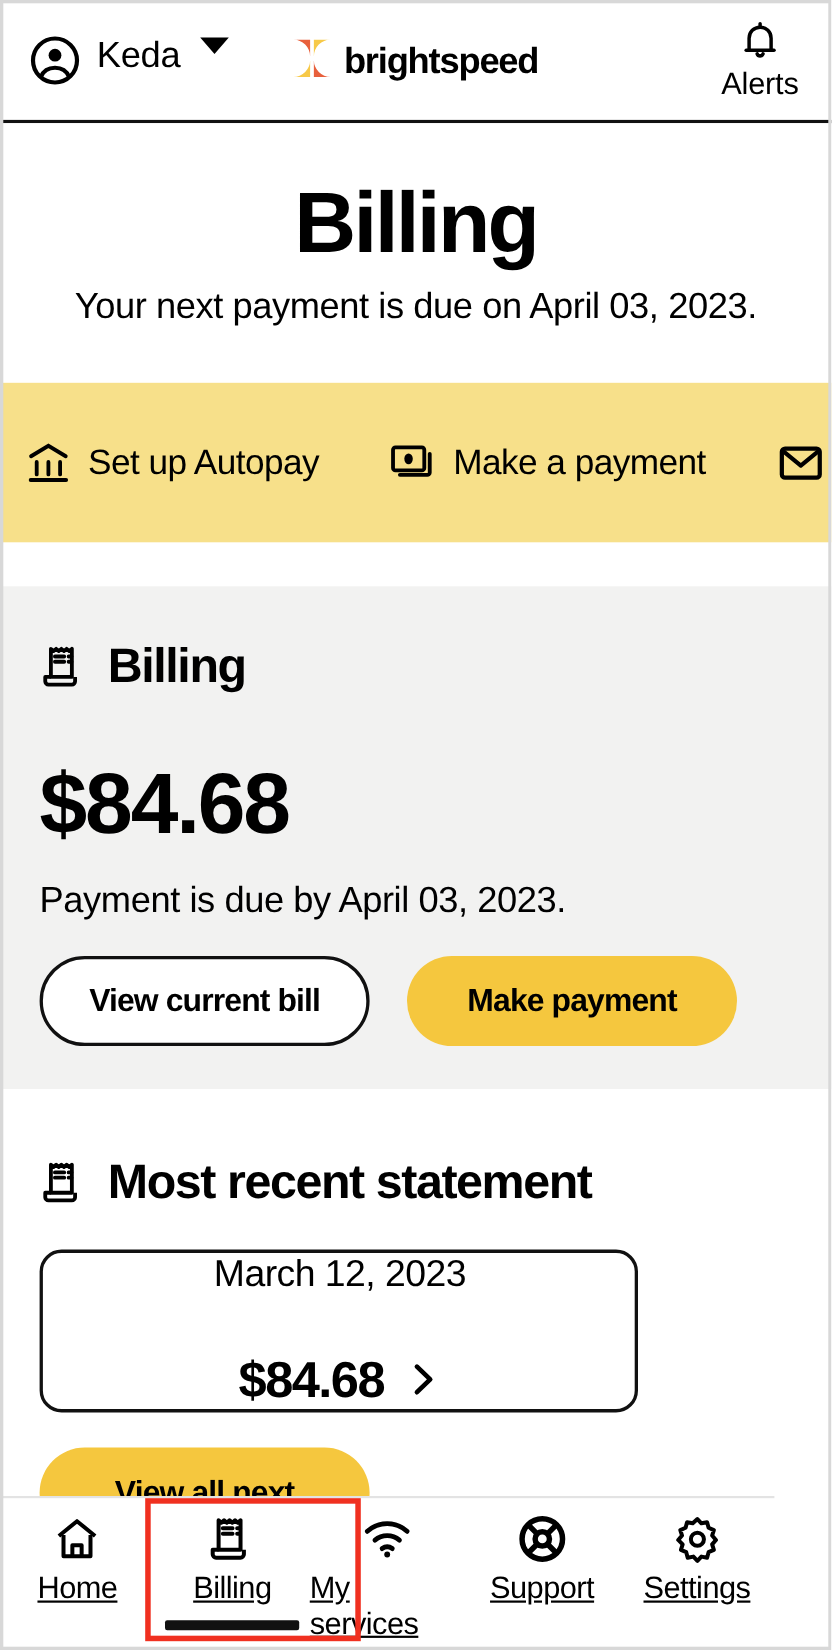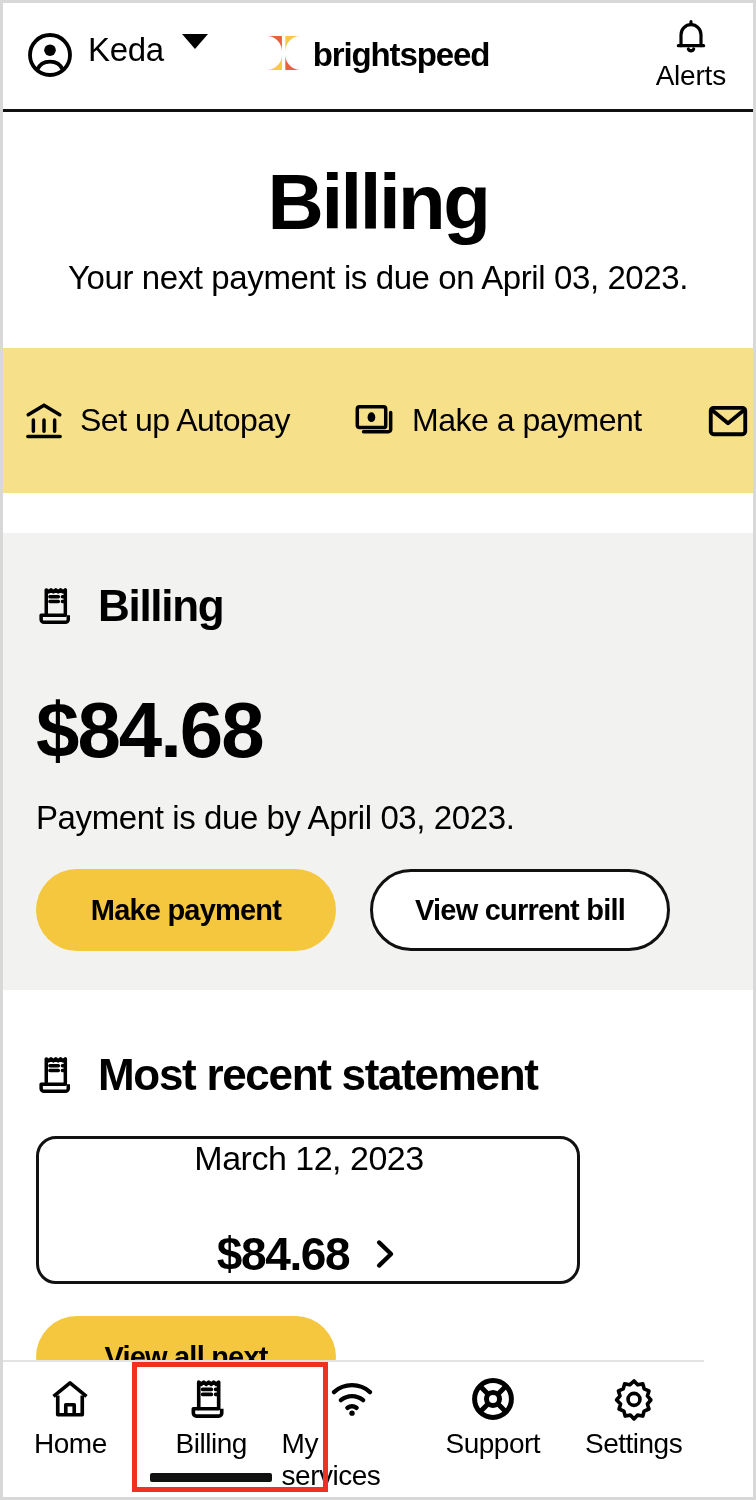--- a/index.html
+++ b/index.html
@@ -82,21 +82,21 @@
     background:#F5C73E; border:none; border-radius:999px;
     font-size:29px; font-weight:bold; letter-spacing:-0.8px;
     font-family:"Liberation Sans", sans-serif; cursor:pointer;
     display:flex; align-items:center; justify-content:center;
   }
 
   
   .tabbar {
     position:absolute; bottom:0; left:0; width:704px; height:140px;
     background:#fff; border-top:2px solid #E3E3E3;
-    display:flex; align-items:flex-start; padding-top:14px;
+    display:flex; align-items:flex-start; padding-top:14px;text-decoration:underline;
   }
   .tab { flex:1; display:flex; flex-direction:column; align-items:center; gap:6px; position:relative; cursor:pointer; }
   .tab-label { font-size:28px; letter-spacing:-0.5px; }
   .tab-underline { position:absolute; bottom:-22px; width:122px; height:9px; background:#111; border-radius:2px; }
 
   .annot-box {
     position:absolute; left:132px; top:1362px; width:196px; height:130px;
     border:5px solid #F03020; pointer-events:none;
   }
   .page-border { position:absolute; inset:0; border:3px solid #d8d8d8; pointer-events:none; }
@@ -195,22 +195,22 @@
           <path d="M7.6 7h4.6M7.6 9.6h4.6M14.4 7h1.4M14.4 9.6h1.4" stroke-linecap="round"></path>
         </svg>
       </span>
       <span class="sec-title">Billing</span>
     </div>
 
     <div class="amount">$84.68</div>
     <div class="due-text">Payment is due by April 03, 2023.</div>
 
     <div class="btn-row">
+      <button class="btn btn-secondary">View current bill</button>
       <button class="btn btn-primary">Make payment</button>
-      <button class="btn btn-secondary">View current bill</button>
     </div>
   </div>
 
   <div class="stmt">
     <div class="sec-head">
       <span>
         <svg width="44" height="44" viewBox="0 0 24 24" fill="none" stroke="#000" stroke-width="1.9" stroke-linejoin="round">
           <path d="M5.6 3.2l1.3 1.1 1.3-1.1 1.3 1.1 1.3-1.1 1.3 1.1 1.3-1.1 1.3 1.1 1.3-1.1v13.9H5.6z"></path>
           <path d="M5.6 17.1H2.8v2.2a1.6 1.6 0 0 0 1.6 1.6h11.6a1.6 1.6 0 0 0 1.6-1.6v-2.2"></path>
           <path d="M7.6 7h4.6M7.6 9.6h4.6M14.4 7h1.4M14.4 9.6h1.4" stroke-linecap="round"></path>

